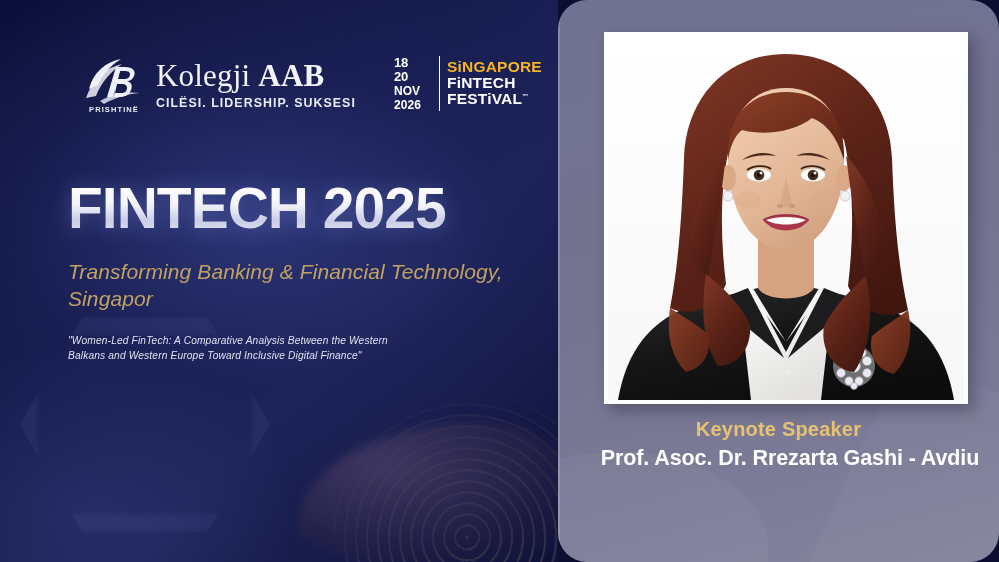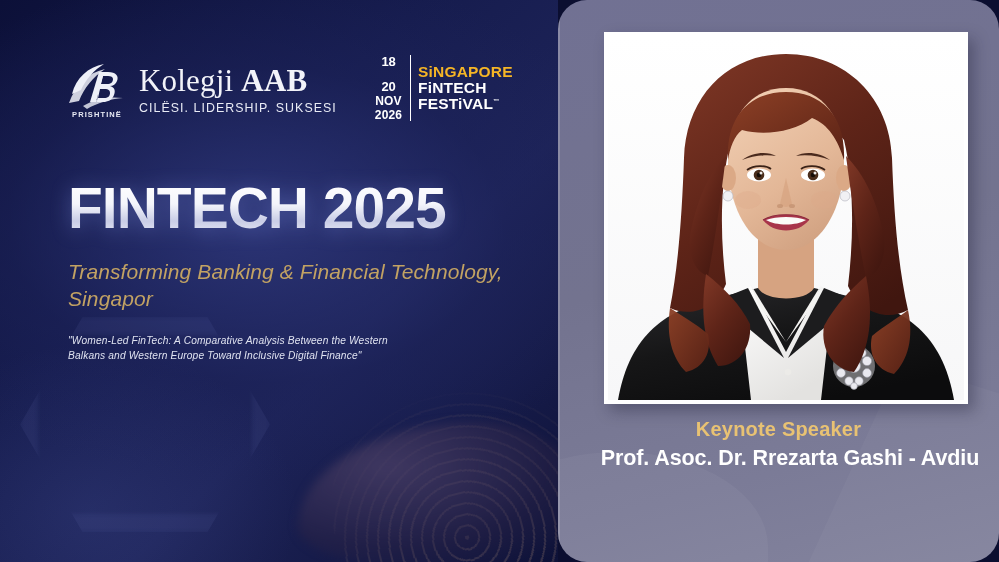--- a/index.html
+++ b/index.html
@@ -62,51 +62,51 @@
     left:-120px; bottom:-120px; width:420px; height:340px;
     background:radial-gradient(ellipse at center, rgba(90,105,185,.18) 0%, rgba(40,50,120,0) 70%);
   }
 
   
   #logo-row {
     position:absolute; left:66px; top:55px;
     display:flex; align-items:center; gap:24px;
   }
   #aab-logo { display:flex; align-items:flex-end; gap:11px; }
-  #aab-mark { position:relative; width:62px; height:58px; }
+  #aab-mark { position:relative; width:62px; height:58px;margin-left:17px; }
   #aab-mark svg { display:block; }
   #aab-prishtine {
     position:absolute; left:50%; bottom:-1px; transform:translateX(-50%);
     font-size:7.5px; letter-spacing:1.1px; font-weight:700;
     color:#e8eaf4; white-space:nowrap;
   }
   #aab-words { padding-bottom:3px; }
   #aab-name {
     font-family:"Liberation Serif", serif;
     font-size:31px; color:#f2f3f9; line-height:1; letter-spacing:.2px;
   }
   #aab-name .bold { font-weight:700; }
   #aab-tag {
     margin-top:5px;
-    font-size:12.4px; font-weight:400; letter-spacing:1.05px;
+    font-size:12.4px; font-weight:700; letter-spacing:1.05px;
     color:#e9ebf5;
     text-align:right;
   }
 
   #sff-logo {
     display:flex; align-items:center; gap:7px;
     margin-left:14px; margin-bottom:2px;
   }
   #sff-date {
-    display:flex; flex-direction:column; align-items:center;
-    line-height:1; color:#ffffff; padding-right:8px;
+    display:flex; flex-direction:column; 
+    line-height:1; color:#ffffff; padding-right:18px;
     border-right:1.6px solid #ffffff;
   }
   #sff-date .d-big { font-size:13px; font-weight:800; letter-spacing:-.2px; }
-  #sff-date .d-big + .d-big { margin-top:12px; }
+  #sff-date .d-big + .d-big { margin-top:1px; }
   #sff-date .d-sm { font-size:12px; font-weight:800; margin-top:2px; letter-spacing:.1px; }
   #sff-words { line-height:1.02; }
   #sff-l1 { font-size:15.5px; font-weight:800; color:#f5b526; letter-spacing:.2px; }
   #sff-l2 { font-size:15.5px; font-weight:700; color:#ffffff; letter-spacing:.2px; }
   #sff-l3 { font-size:15.5px; font-weight:800; color:#ffffff; letter-spacing:.2px; }
   #sff-tm { font-size:6px; vertical-align:super; font-weight:700; }
 
   
   #headline {
     position:absolute; left:68px; top:180px; width:460px;

